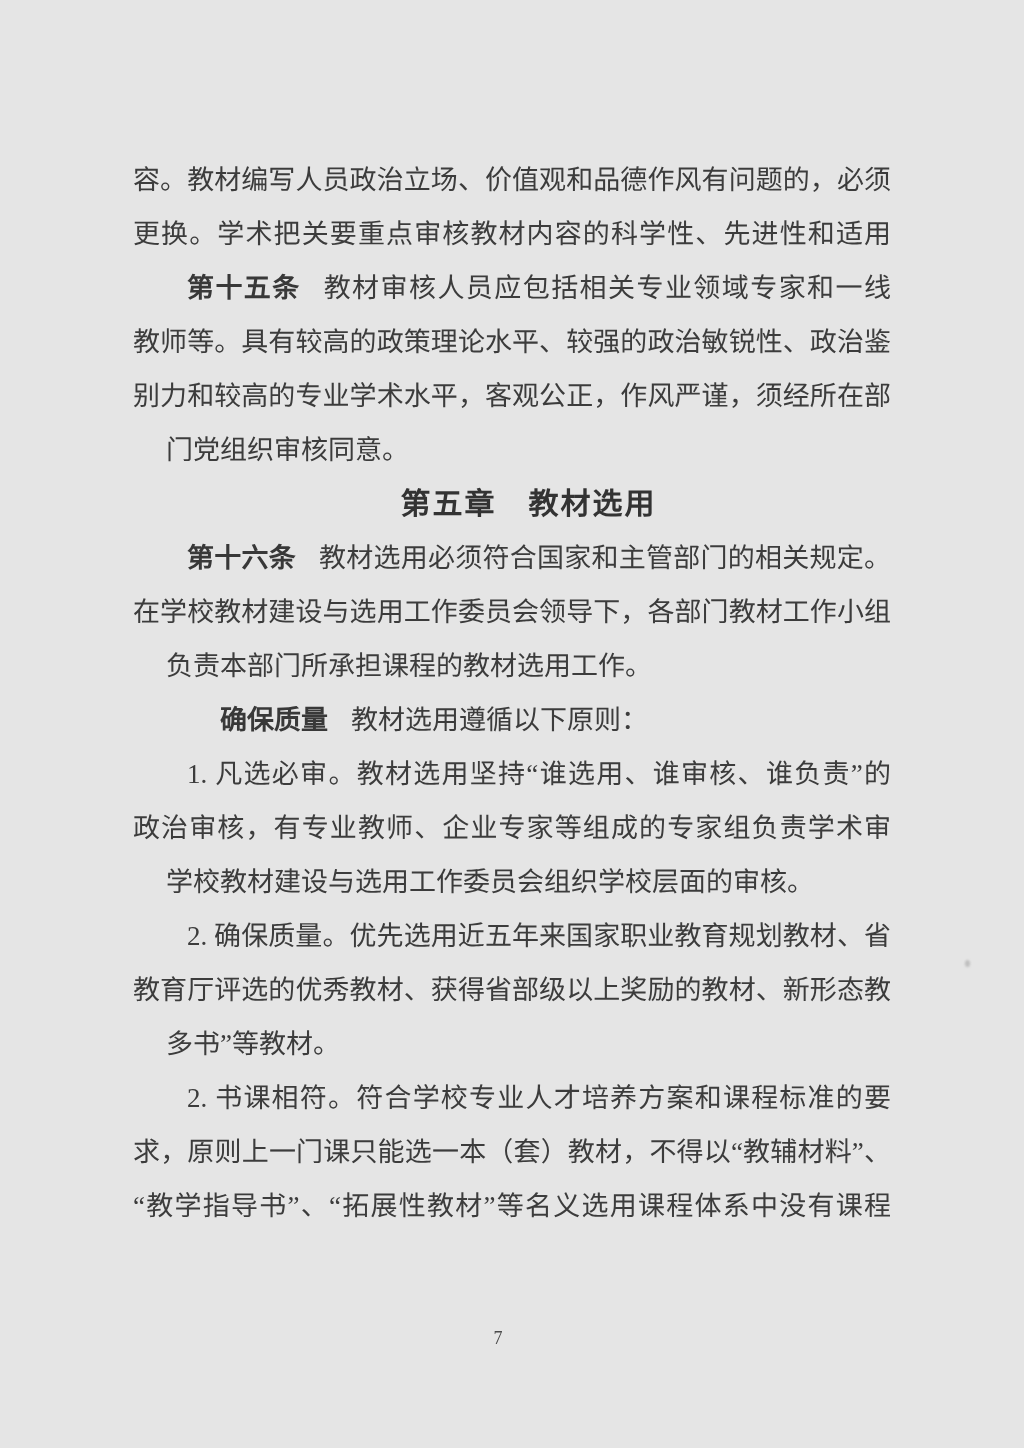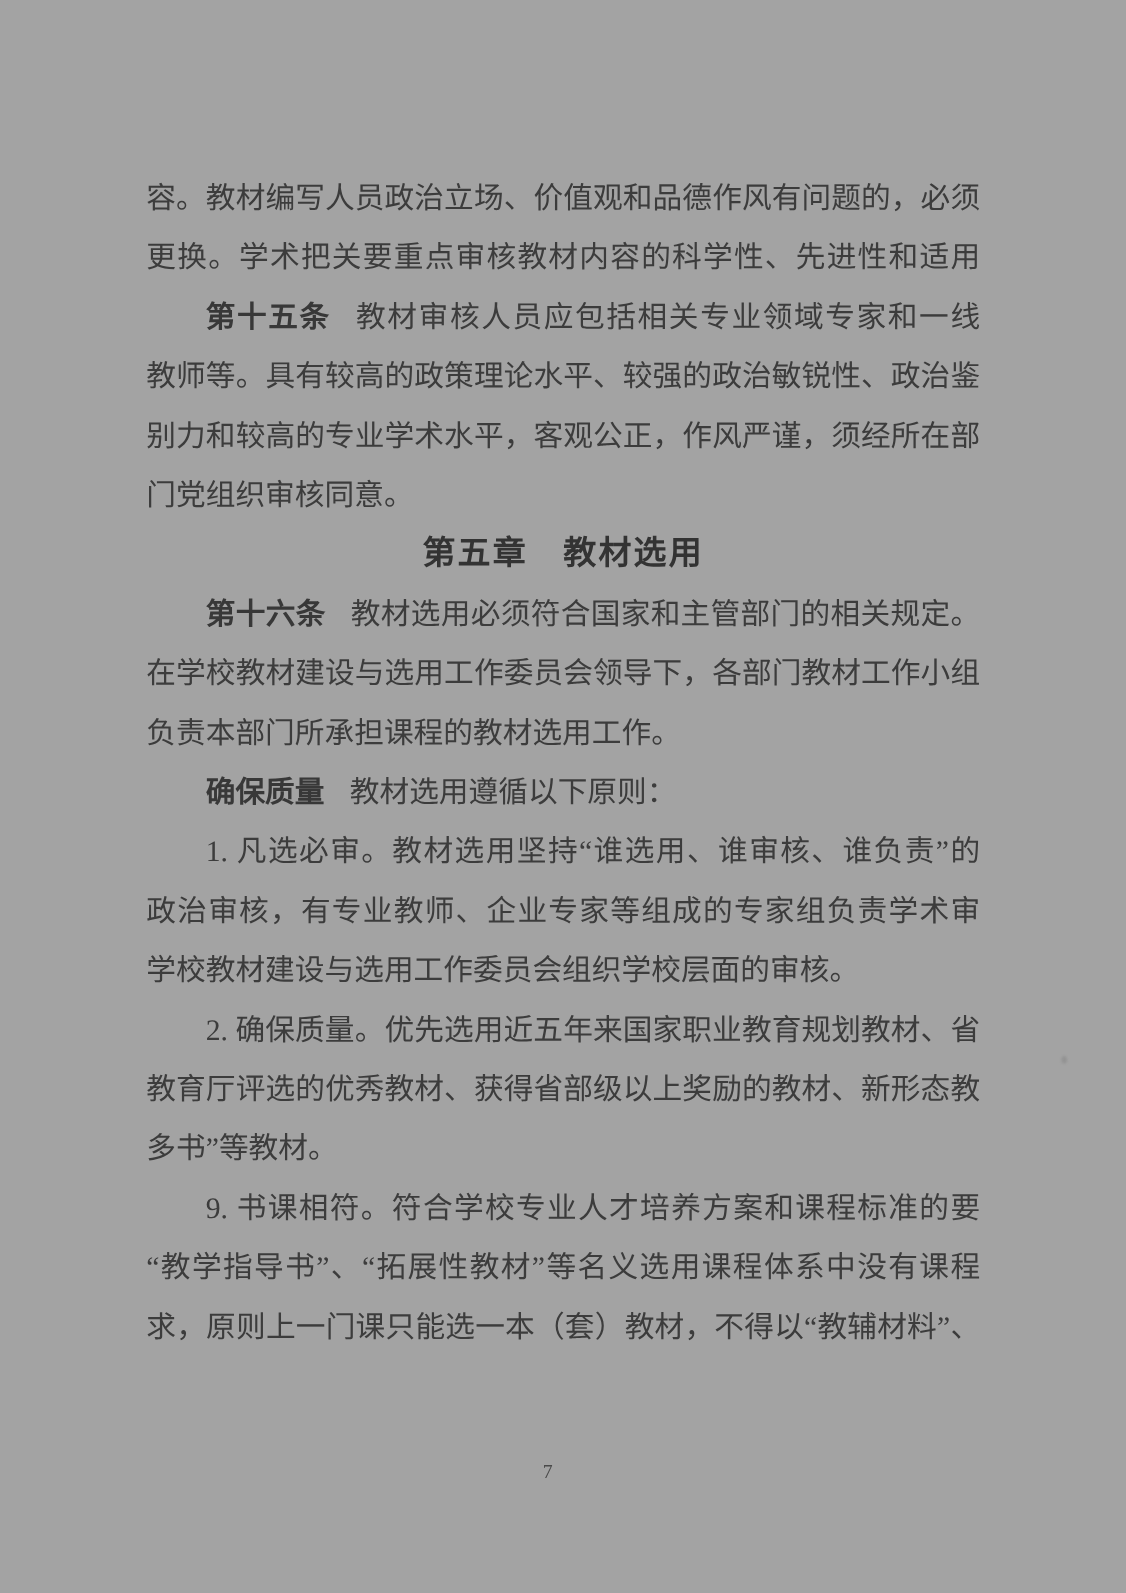--- a/index.html
+++ b/index.html
@@ -13,39 +13,40 @@
     position: relative;
     overflow: hidden;
     font-family: "Liberation Serif", "DejaVu Serif", serif;
   }
   .page {
     position: absolute;
     left: 0;
     top: 0;
     width: 1024px;
     height: 1448px;
-    background: #a3a3a3;
+    background: #e5e5e5;
   }
   .content {
     position: absolute;
     left: 133px;
     top: 153px;
     width: 758px;
     color: #3c3c3c;
     font-size: 27px;
     line-height: 54px;
   }
   .line {
     height: 54px;
     text-align: left;
     white-space: nowrap;
   }
   .line.wrap {
     white-space: normal;
     overflow: hidden;
+    margin-left: 33px;
   }
   .line.fill {
     white-space: normal;
     text-align: justify;
     text-align-last: justify;
     text-justify: inter-character;
     overflow: hidden;
   }
   .line.indent {
     padding-left: 54px;
@@ -103,19 +104,19 @@
       <div class="line fill indent"><span class="prefix">第十六条</span><span>教材选用必须符合国家和主管部门的相关规定。</span></div>
       <div class="line fill">在学校教材建设与选用工作委员会领导下，各部门教材工作小组</div>
       <div class="line wrap">负责本部门所承担课程的教材选用工作。</div>
       <div class="line wrap indent"><span class="prefix">确保质量</span><span>教材选用遵循以下原则：</span></div>
       <div class="line fill indent">1. 凡选必审。教材选用坚持“谁选用、谁审核、谁负责”的</div>
       <div class="line fill">政治审核，有专业教师、企业专家等组成的专家组负责学术审核，</div>
       <div class="line wrap">学校教材建设与选用工作委员会组织学校层面的审核。</div>
       <div class="line fill indent">2. 确保质量。优先选用近五年来国家职业教育规划教材、省</div>
       <div class="line fill">教育厅评选的优秀教材、获得省部级以上奖励的教材、新形态教</div>
       <div class="line wrap">多书”等教材。</div>
-      <div class="line fill indent">9. 书课相符。符合学校专业人才培养方案和课程标准的要</div>
+      <div class="line fill indent">2. 书课相符。符合学校专业人才培养方案和课程标准的要</div>
+      <div class="line fill">求，原则上一门课只能选一本（套）教材，不得以“教辅材料”、</div>
       <div class="line fill">“教学指导书”、“拓展性教材”等名义选用课程体系中没有课程</div>
-      <div class="line fill">求，原则上一门课只能选一本（套）教材，不得以“教辅材料”、</div>
     </main>
   <div class="footer">7</div>
   <div class="speck"></div>
 </div>
 
 </body></html>

